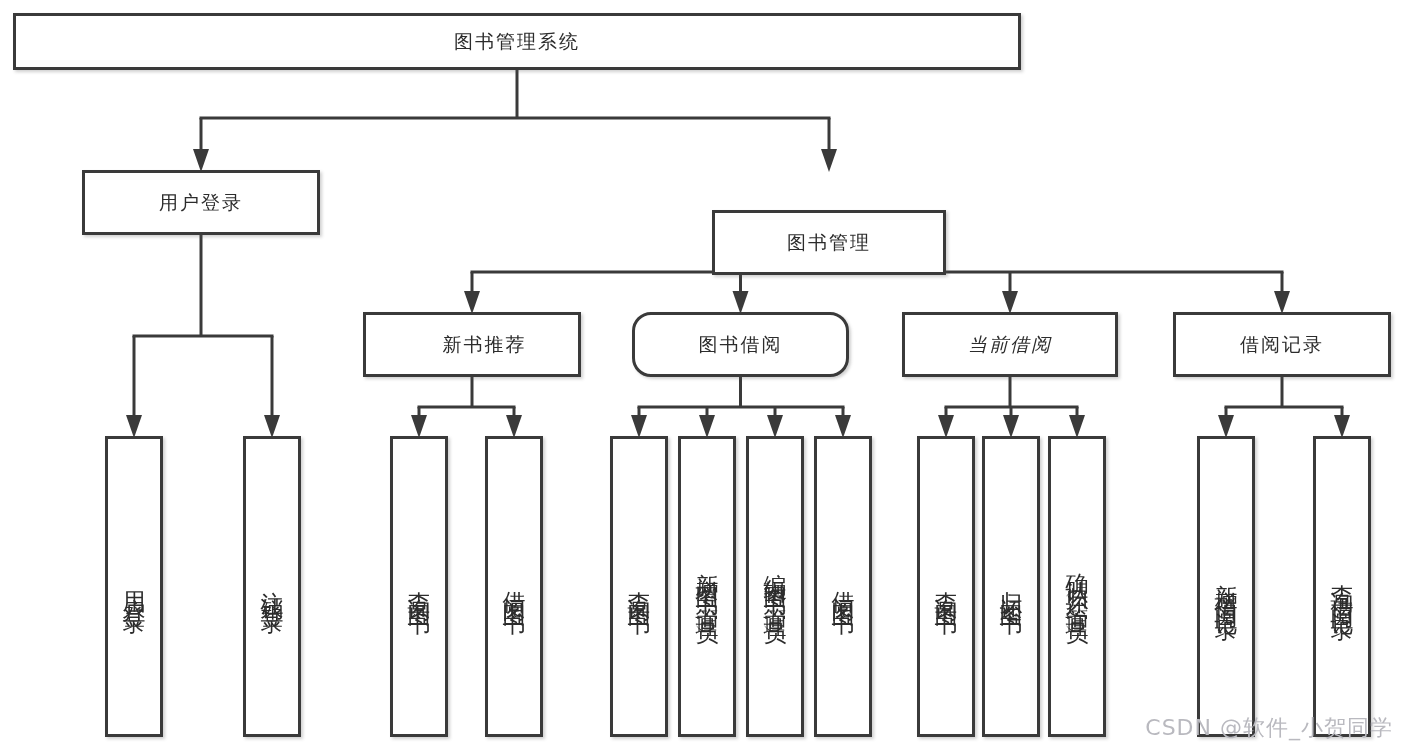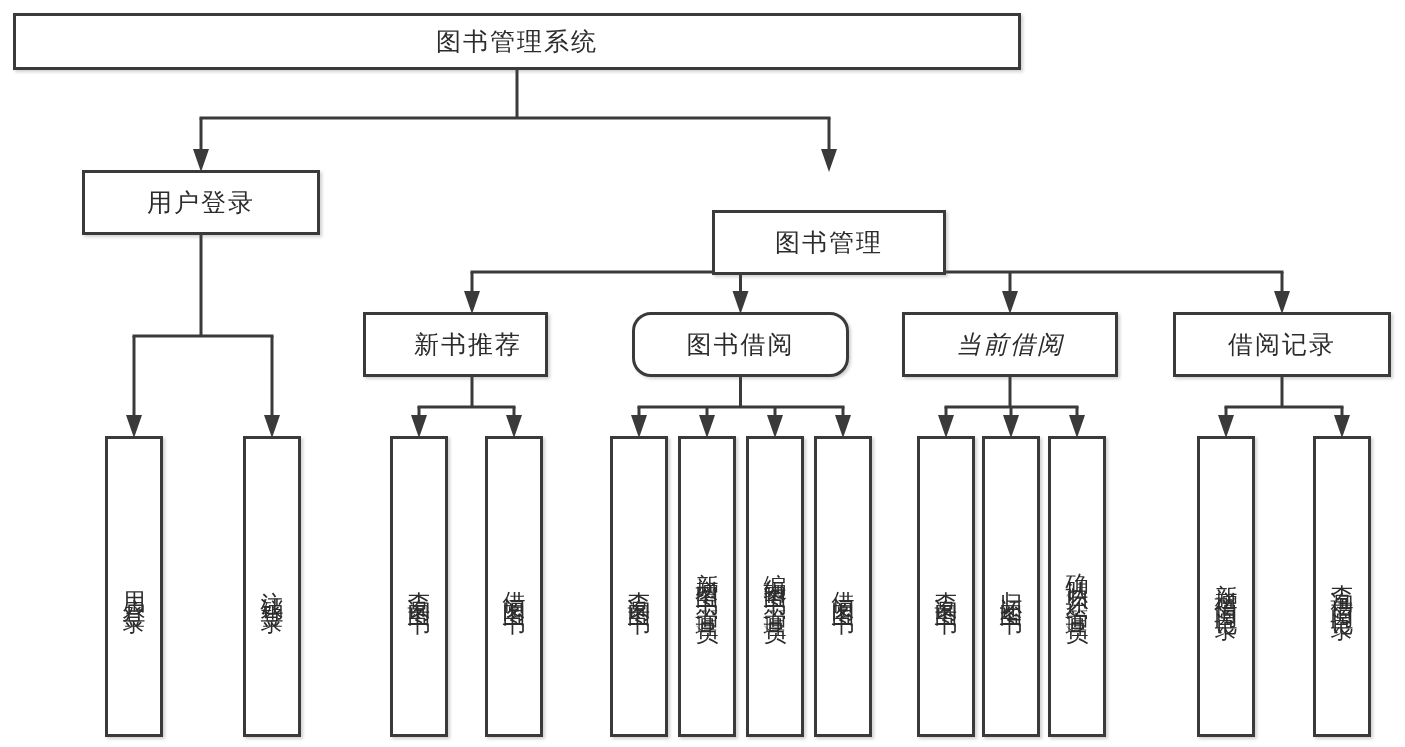--- a/index.html
+++ b/index.html
@@ -23,21 +23,21 @@
     background: #ffffff;
     border: 3px solid #3a3a3a;
     display: flex;
     align-items: center;
     justify-content: center;
     z-index: 2;
     box-shadow: 2px 2px 3px rgba(90,90,90,0.28);
     color: #2c2c2c;
   }
   .node .lbl {
-    font-size: 25px;
+    font-size: 19px;
     letter-spacing: 2px;
     white-space: nowrap;
     color: #2c2c2c;
   }
   .node.vertical .lbl {
     writing-mode: vertical-rl;
     text-orientation: mixed;
     font-size: 23px;
     letter-spacing: 7px;
     line-height: 1;
@@ -114,21 +114,21 @@
   <div id="nodes-layer">
       <div class="node" style="left: 13px; top: 13px; width: 1008px; height: 57px;">
         <span class="lbl">图书管理系统</span>
       </div>
       <div class="node" style="left: 82px; top: 170px; width: 238px; height: 65px;">
         <span class="lbl">用户登录</span>
       </div>
       <div class="node" style="left: 712px; top: 170px; width: 234px; height: 65px; margin-top: 40px;">
         <span class="lbl">图书管理</span>
       </div>
-      <div class="node" style="left: 363px; top: 312px; width: 185px; height: 65px; padding-left: 25px;">
+      <div class="node" style="left: 363px; top: 312px; width: 218px; height: 65px; padding-left: 25px;">
         <span class="lbl">新书推荐</span>
       </div>
       <div class="node" style="left: 632px; top: 312px; width: 217px; height: 65px; border-radius: 19px;">
         <span class="lbl">图书借阅</span>
       </div>
       <div class="node" style="left: 902px; top: 312px; width: 216px; height: 65px; font-style: italic;">
         <span class="lbl">当前借阅</span>
       </div>
       <div class="node" style="left: 1173px; top: 312px; width: 218px; height: 65px;">
         <span class="lbl">借阅记录</span>
@@ -166,13 +166,14 @@
       <div class="node vertical" style="left: 1048px; top: 436px; width: 58px; height: 301px;">
         <span class="lbl">确认归还（管理员）</span>
       </div>
       <div class="node vertical" style="left: 1197px; top: 436px; width: 58px; height: 301px;">
         <span class="lbl">新增借阅记录</span>
       </div>
       <div class="node vertical" style="left: 1313px; top: 436px; width: 58px; height: 301px;">
         <span class="lbl">查询借阅记录</span>
       </div>
     </div>
+  <div class="watermark">CSDN @软件_小贺同学</div>
 </div>
 
 </body></html>

